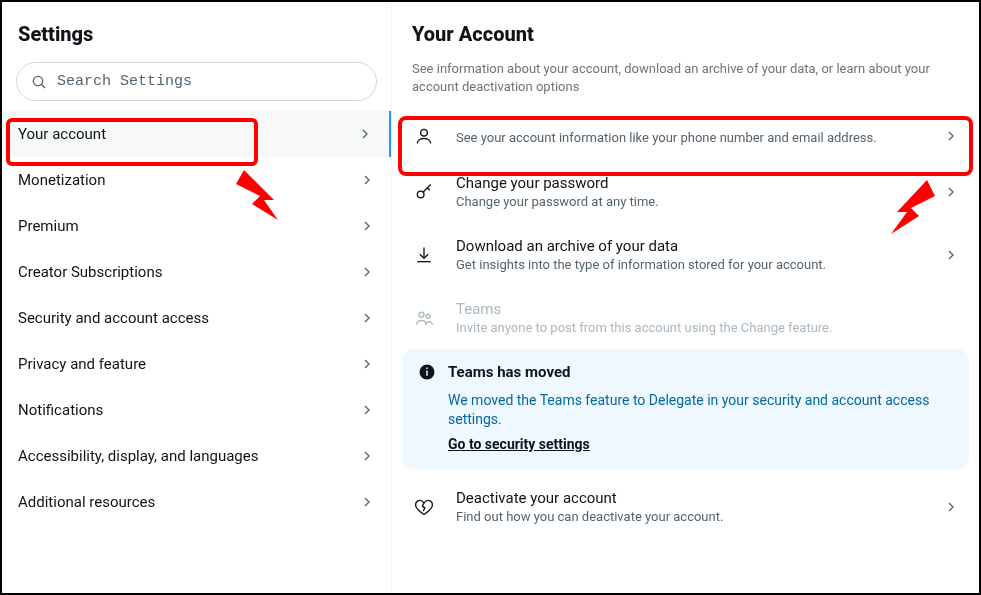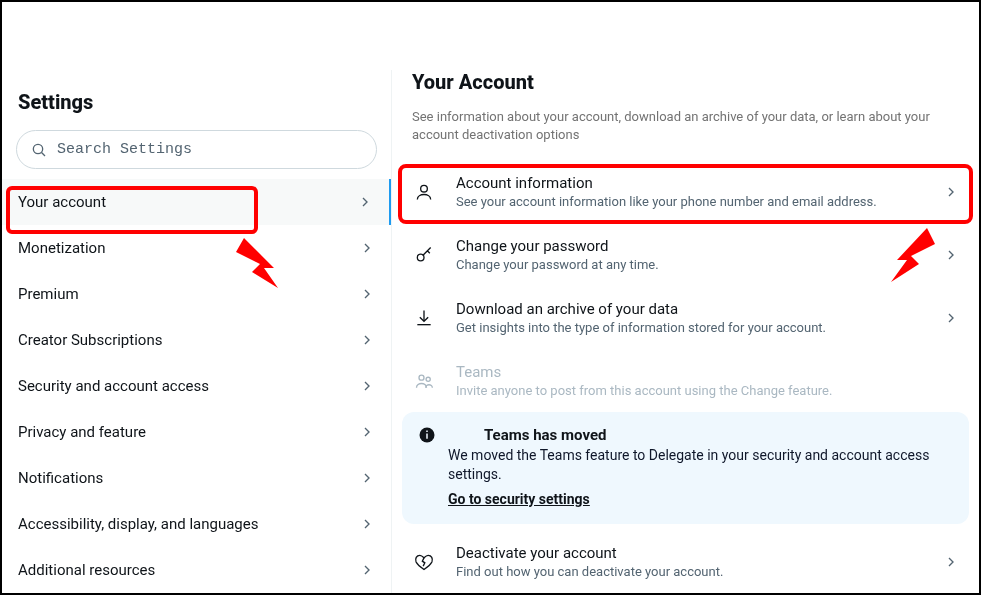--- a/index.html
+++ b/index.html
@@ -9,21 +9,20 @@
     color: #0f1419;
     width: 981px;
     height: 595px;
     overflow: hidden;
   }
   .app {
     display: flex;
     width: 981px;
     height: 595px;
     border: 2px solid #000;
-    align-items: flex-end;
   }
   
   .sidebar {
     width: 390px;
     border-right: 1px solid #eff3f4;
     padding: 12px 0 0 0;
     position: relative;
   }
   .sidebar h1 {
     font-size: 20px;
@@ -133,26 +132,25 @@
     padding: 14px 16px 16px 16px;
     display: flex;
     gap: 12px;
   }
   .notice .info-icon {
     flex-shrink: 0;
   }
   .notice .n-title {
     font-weight: 700;
     font-size: 15px;
-    margin-left: 36px;
   }
   .notice .n-body {
     font-size: 14px;
-    color: #0f172a;
-    margin-top: 2px;
+    color: #0369a1;
+    margin-top: 10px;
     line-height: 1.35;
   }
   .notice .n-link {
     font-weight: 700;
     font-size: 14px;
     text-decoration: underline;
     margin-top: 7px;
     display: inline-block;
     color: #0f1419;
     cursor: pointer;
@@ -283,21 +281,20 @@
     <div class="panel-desc">See information about your account, download an archive of your data, or learn about your account deactivation options</div>
 
     <div class="row">
       <span class="icon">
         <svg width="20" height="20" viewBox="0 0 24 24" fill="none" stroke="currentColor" stroke-width="1.6">
             <circle cx="12" cy="8" r="4"></circle>
             <path d="M4 21c0-4 4-6 8-6s8 2 8 6"></path>
           </svg>
       </span>
       <div class="txt">
-        <div class="title">Account information</div>
         <div class="sub">See your account information like your phone number and email address.</div>
       </div>
       <span class="chev">
           <svg width="16" height="16" viewBox="0 0 24 24" fill="none" stroke="currentColor" stroke-width="2">
             <polyline points="9 18 15 12 9 6"></polyline>
           </svg>
         </span>
     </div>
 
     <div class="row">

